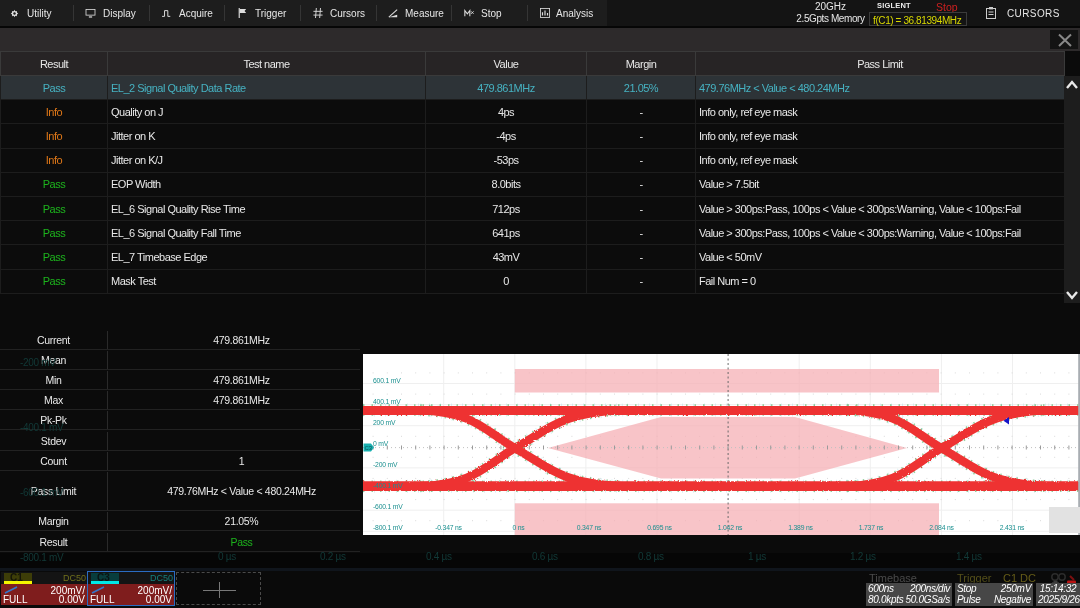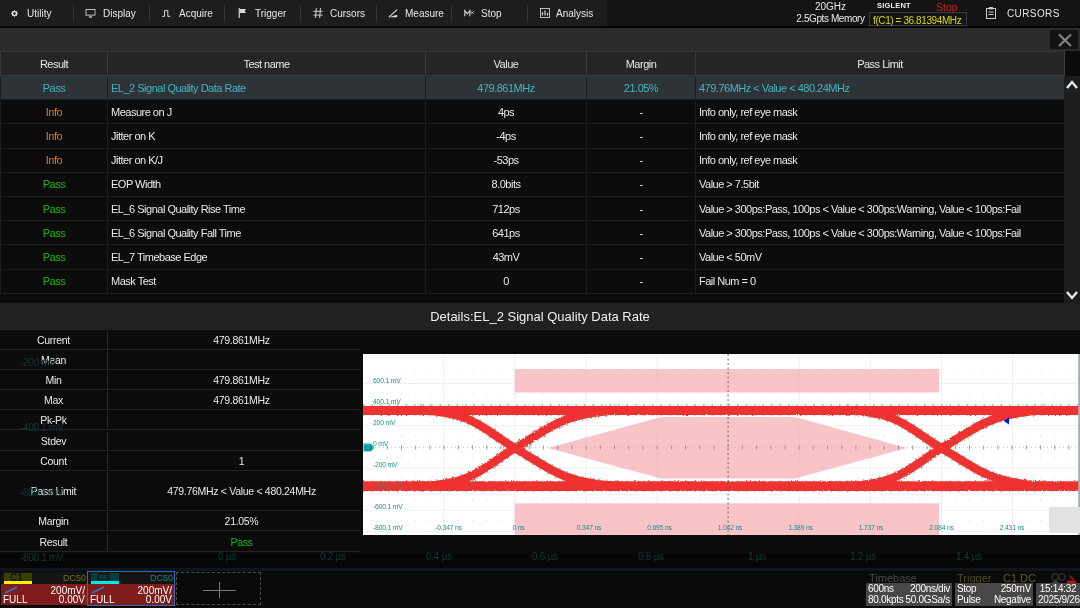--- a/index.html
+++ b/index.html
@@ -34,21 +34,21 @@
   .dlab{position:absolute;left:0;top:0;width:108px;height:100%;border-right:1px solid #2a2a2a;display:flex;align-items:center;justify-content:center;}
   .dval{position:absolute;left:123px;top:0;width:237px;height:100%;display:flex;align-items:center;justify-content:center;}
   
   .dim{position:absolute;color:#123a38;font-size:10px;letter-spacing:-0.3px;}
   
   #bottom{position:absolute;left:0;top:568px;width:1080px;height:40px;background:#0a0a0a;}
   .chbox{position:absolute;top:572px;height:33px;width:86px;}
   .chhdr{position:absolute;left:0;top:0;width:100%;height:12px;background:#141414;}
   .chbody{position:absolute;left:0;top:12px;width:100%;height:21px;background:#7f1d1d;color:#fff;font-size:10px;}
   .rbox{position:absolute;top:583px;height:23px;background:#474747;color:#fff;font-size:10px;letter-spacing:-0.3px;}
-  .rrow{position:absolute;left:2px;right:2px;height:11px;white-space:nowrap;}
+  .rrow{position:absolute;left:2px;right:2px;height:11px;white-space:nowrap;font-style:italic;}
   .rl{float:left;}.rr{float:right;}
 </style>
 </head>
 <body>
 <div id="screen">
   <div id="menubar">
     <div class="abs" style="left:607px;top:0;width:473px;height:26px;background:#141414"></div>
     <svg class="abs" style="left:10px;top:9px" width="9" height="9" viewBox="0 0 12 12">
         <path d="M6 1 L7 3 L9 2.5 L9.5 5 L11 6 L9.5 7 L9 9.5 L7 9 L6 11 L5 9 L3 9.5 L2.5 7 L1 6 L2.5 5 L3 2.5 L5 3 Z" fill="#ddd"></path>
         <circle cx="6" cy="6" r="1.6" fill="#1d1d1d"></circle>
@@ -133,21 +133,21 @@
         </tr>
     <tr class="sel">
           <td class="c">Pass</td>
           <td class="l">EL_2 Signal Quality Data Rate</td>
           <td class="c">479.861MHz</td>
           <td class="c">21.05%</td>
           <td class="l">479.76MHz &lt; Value &lt; 480.24MHz</td>
         </tr>
     <tr class="dat">
           <td class="c info">Info</td>
-          <td class="l">Measure on J</td>
+          <td class="l">Quality on J</td>
           <td class="c">4ps</td>
           <td class="c">-</td>
           <td class="l">Info only, ref eye mask</td>
         </tr>
     <tr class="dat">
           <td class="c info">Info</td>
           <td class="l">Jitter on K</td>
           <td class="c">-4ps</td>
           <td class="c">-</td>
           <td class="l">Info only, ref eye mask</td>
@@ -198,21 +198,20 @@
     </table>
 
   <div id="sbar"></div>
   <svg class="abs" style="left:1064px;top:78px" width="16" height="16">
       <path d="M3 10 L8 4 L13 10" stroke="#e8e8e8" stroke-width="2.4" fill="none"></path>
     </svg>
   <svg class="abs" style="left:1064px;top:287px" width="16" height="16">
       <path d="M3 5 L8 11 L13 5" stroke="#e8e8e8" stroke-width="2.4" fill="none"></path>
     </svg>
 
-  <div id="detbar">Details:EL_2 Signal Quality Data Rate</div>
   <div id="dtab">
     <div class="drow" style="top:0px;height:19.2px">
         <div class="dlab">Current</div>
         <div class="dval">479.861MHz</div>
       </div>
     <div class="drow" style="top:20.2px;height:19.2px">
         <div class="dlab">Mean</div>
       </div>
     <div class="drow" style="top:40.4px;height:19.2px">
         <div class="dlab">Min</div>

